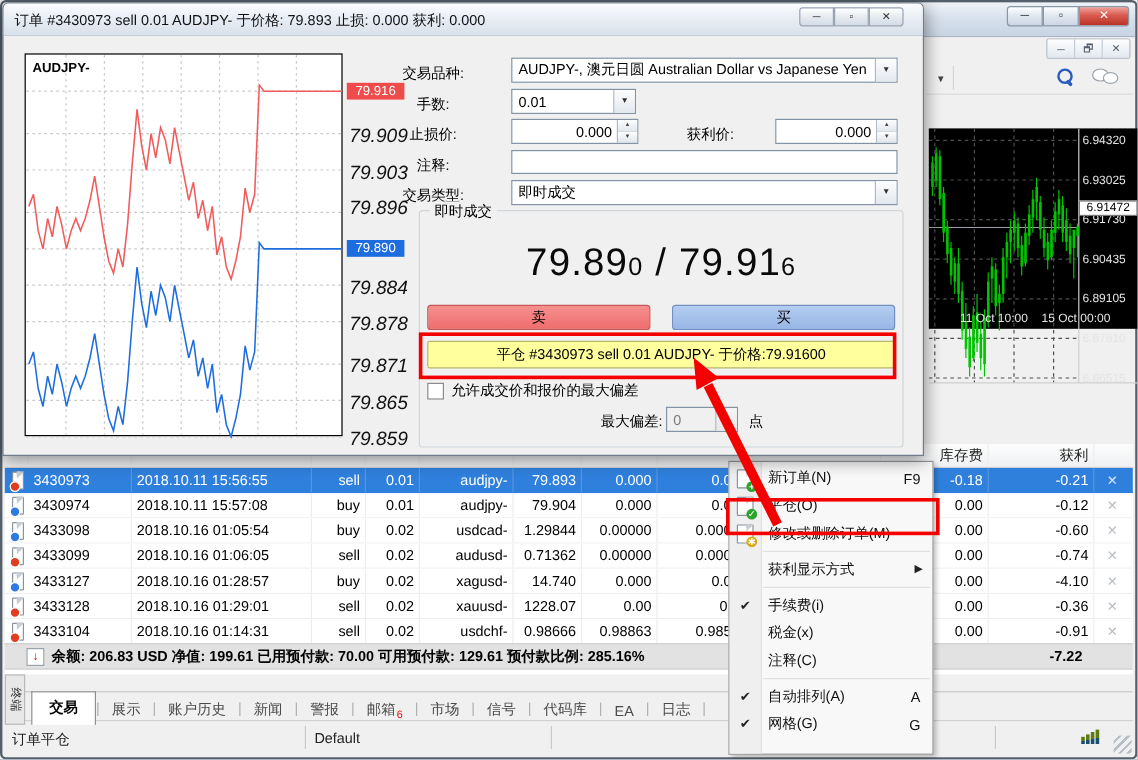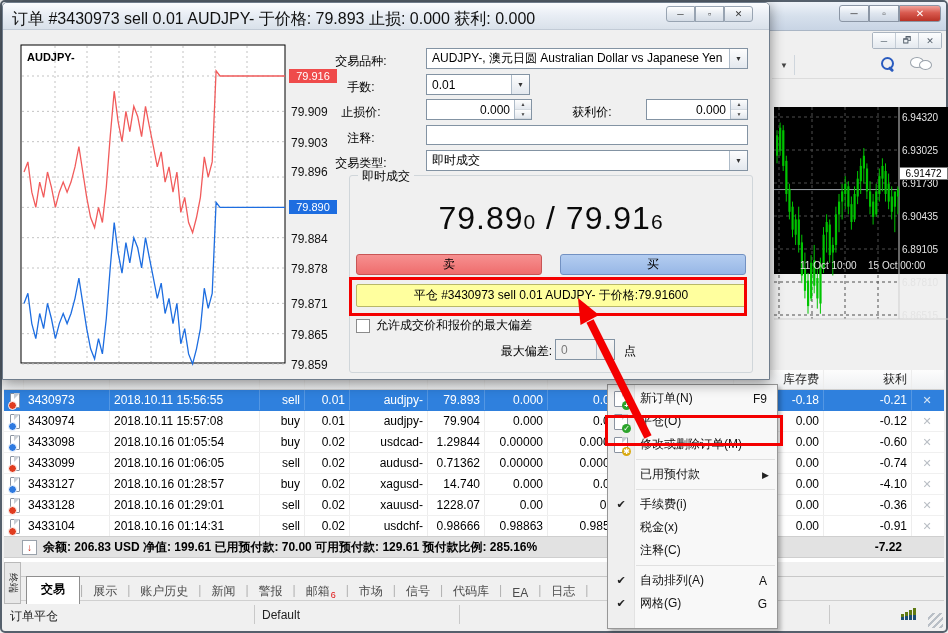--- a/index.html
+++ b/index.html
@@ -92,30 +92,30 @@
   .mi-badge.check{background:#2ca42c;}
   .mi-badge.gear{background:#d9a910;}
   .mi-check{font-size:11px;color:#222;font-weight:bold;}
   .hl-box{position:absolute;border:3px solid #f40000;z-index:60;pointer-events:none;}
   
   .dialog{position:absolute;left:2px;top:2px;width:768px;height:378px;z-index:30;
     background:#f0f0f0;border:1px solid #707d8c;border-radius:5px 5px 0 0;
     box-shadow:0 3px 14px rgba(0,0,0,.45);box-sizing:border-box;}
   .dlg-titlebar{position:absolute;left:0;top:0;right:0;height:26px;border-radius:4px 4px 0 0;
     background:linear-gradient(#fbfcfe,#e9eef5 45%,#d9e1ea);border-bottom:1px solid #c2cbd6;}
-  .dlg-title{position:absolute;left:9px;top:6px;font-size:16px;color:#111;}
+  .dlg-title{position:absolute;left:9px;top:6px;font-size:12px;color:#111;}
   .dlg-btns{position:absolute;right:16px;top:3px;display:flex;}
   .dlg-btn{width:29px;height:16px;border:1px solid #98a4b2;background:linear-gradient(#ffffff,#e6ebf1 50%,#d4dce6);
     display:flex;align-items:center;justify-content:center;font-size:9px;color:#333;box-sizing:border-box;}
   .dlg-btn:first-child{border-radius:3px 0 0 3px;}
   .dlg-btn:last-child{border-radius:0 3px 3px 0;}
   
   .tick-panel{position:absolute;left:12px;top:36px;width:326px;height:334px;}
   .tick-symbol{position:absolute;left:12px;top:12px;font-size:11px;font-weight:bold;z-index:3;}
-  .tick-label{position:absolute;left:276px;width:48px;font-size:12px;color:#111;}
+  .tick-label{position:absolute;left:276px;width:48px;font-size:16px;color:#111;font-style:italic;}
   .tick-badge{position:absolute;left:274px;width:48px;height:14px;color:#fff;font-size:11px;display:flex;align-items:center;justify-content:center;z-index:3;}
   
   .fld-label{position:absolute;font-size:12px;text-align:center;color:#000;}
   .combo,.tinput,.spin{position:absolute;background:#fff;border:1px solid #8393a3;box-sizing:border-box;
     font-size:12px;display:flex;align-items:center;}
   .combo .val{flex:1;padding:0 5px;white-space:nowrap;overflow:hidden;}
   .combo .arrow{width:17px;align-self:stretch;border-left:1px solid #aebbc8;display:flex;align-items:center;justify-content:center;
     font-size:7px;color:#333;background:linear-gradient(#fdfdfd,#e3e8ee);}
   .spin .val{flex:1;text-align:right;padding:0 4px;}
   .spin .btns{width:16px;align-self:stretch;display:flex;flex-direction:column;border-left:1px solid #aebbc8;}
@@ -528,21 +528,21 @@
         <span class="mi-icon">
           <span class="mi-doc">
             <span class="mi-badge gear">✱</span>
           </span>
         </span>
         <span class="mi-label">修改或删除订单(M)</span>
       </div>
       <div class="menu-sep"></div>
       <div class="menu-item">
         <span class="mi-icon"></span>
-        <span class="mi-label">已用预付款</span>
+        <span class="mi-label">获利显示方式</span>
         <span class="mi-sub">▶</span>
       </div>
       <div class="menu-sep"></div>
       <div class="menu-item">
         <span class="mi-icon">
           <span class="mi-check">✔</span>
         </span>
         <span class="mi-label">手续费(i)</span>
       </div>
       <div class="menu-item">

